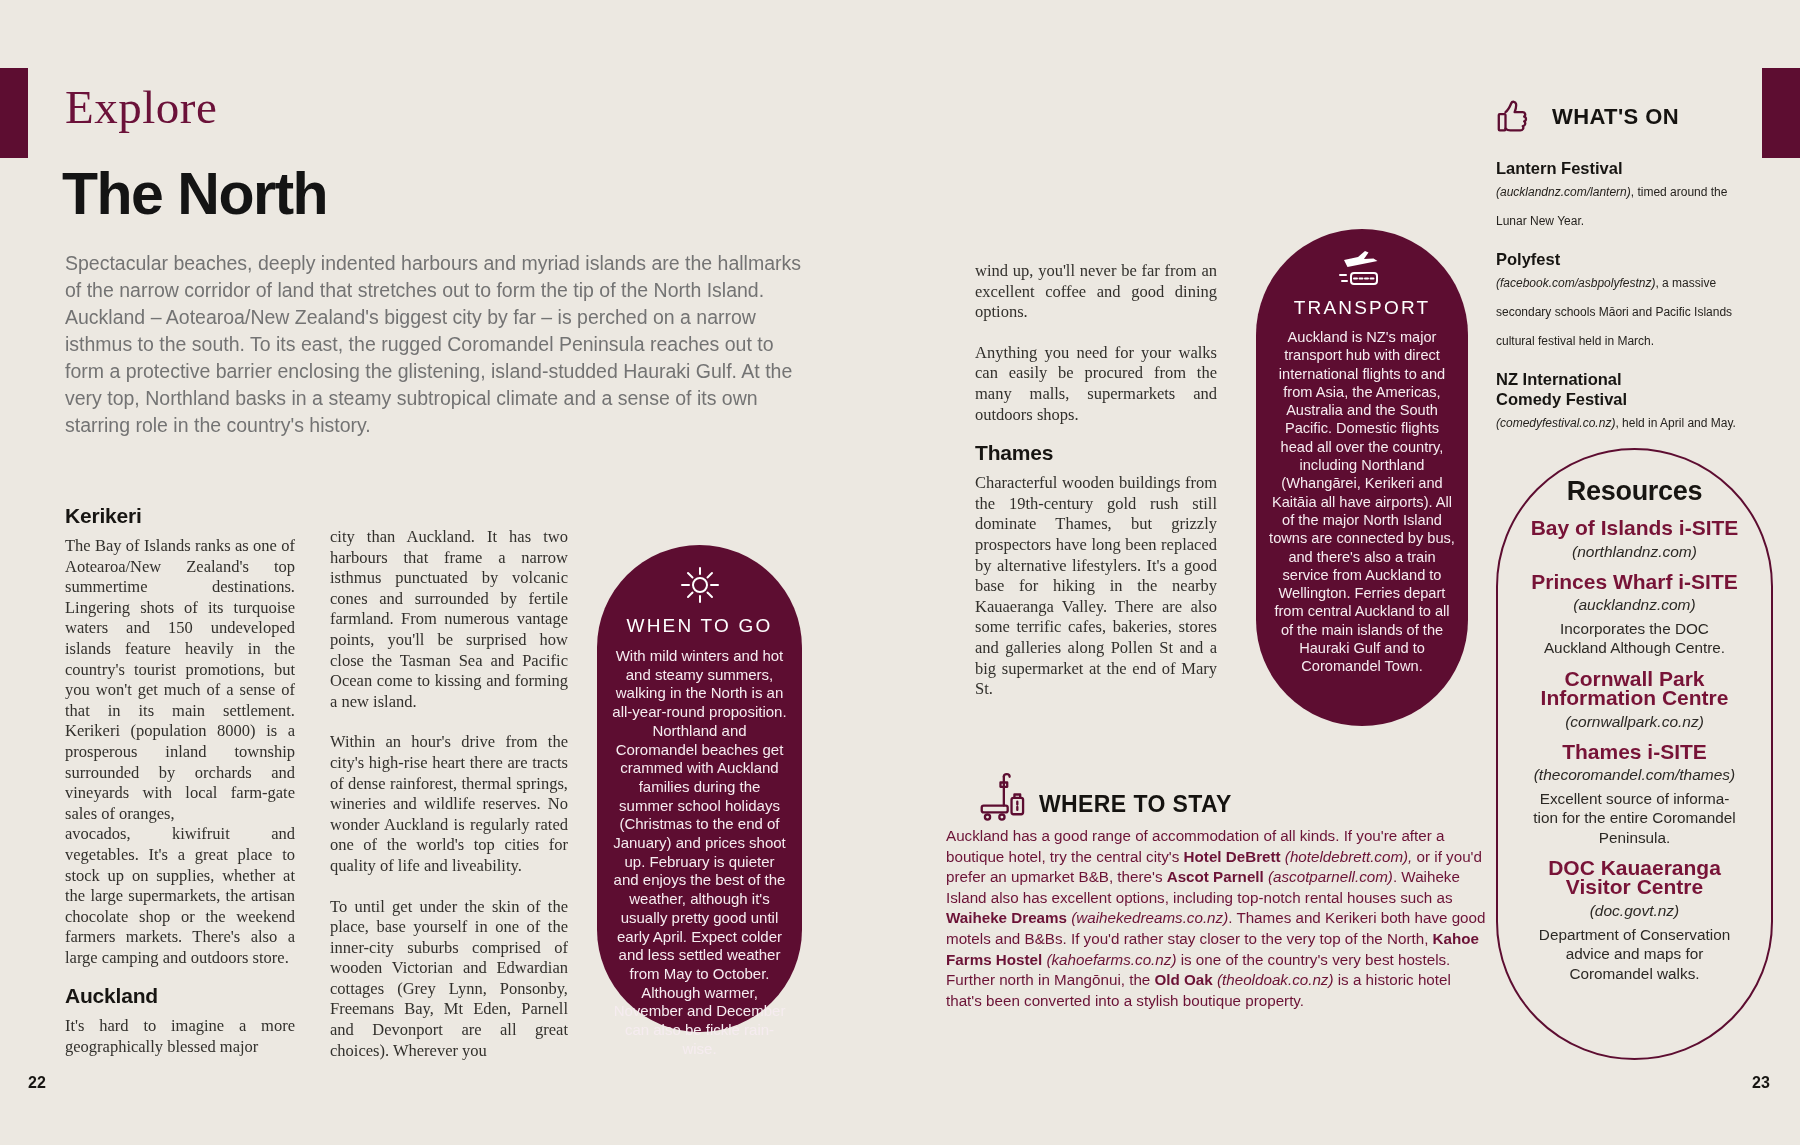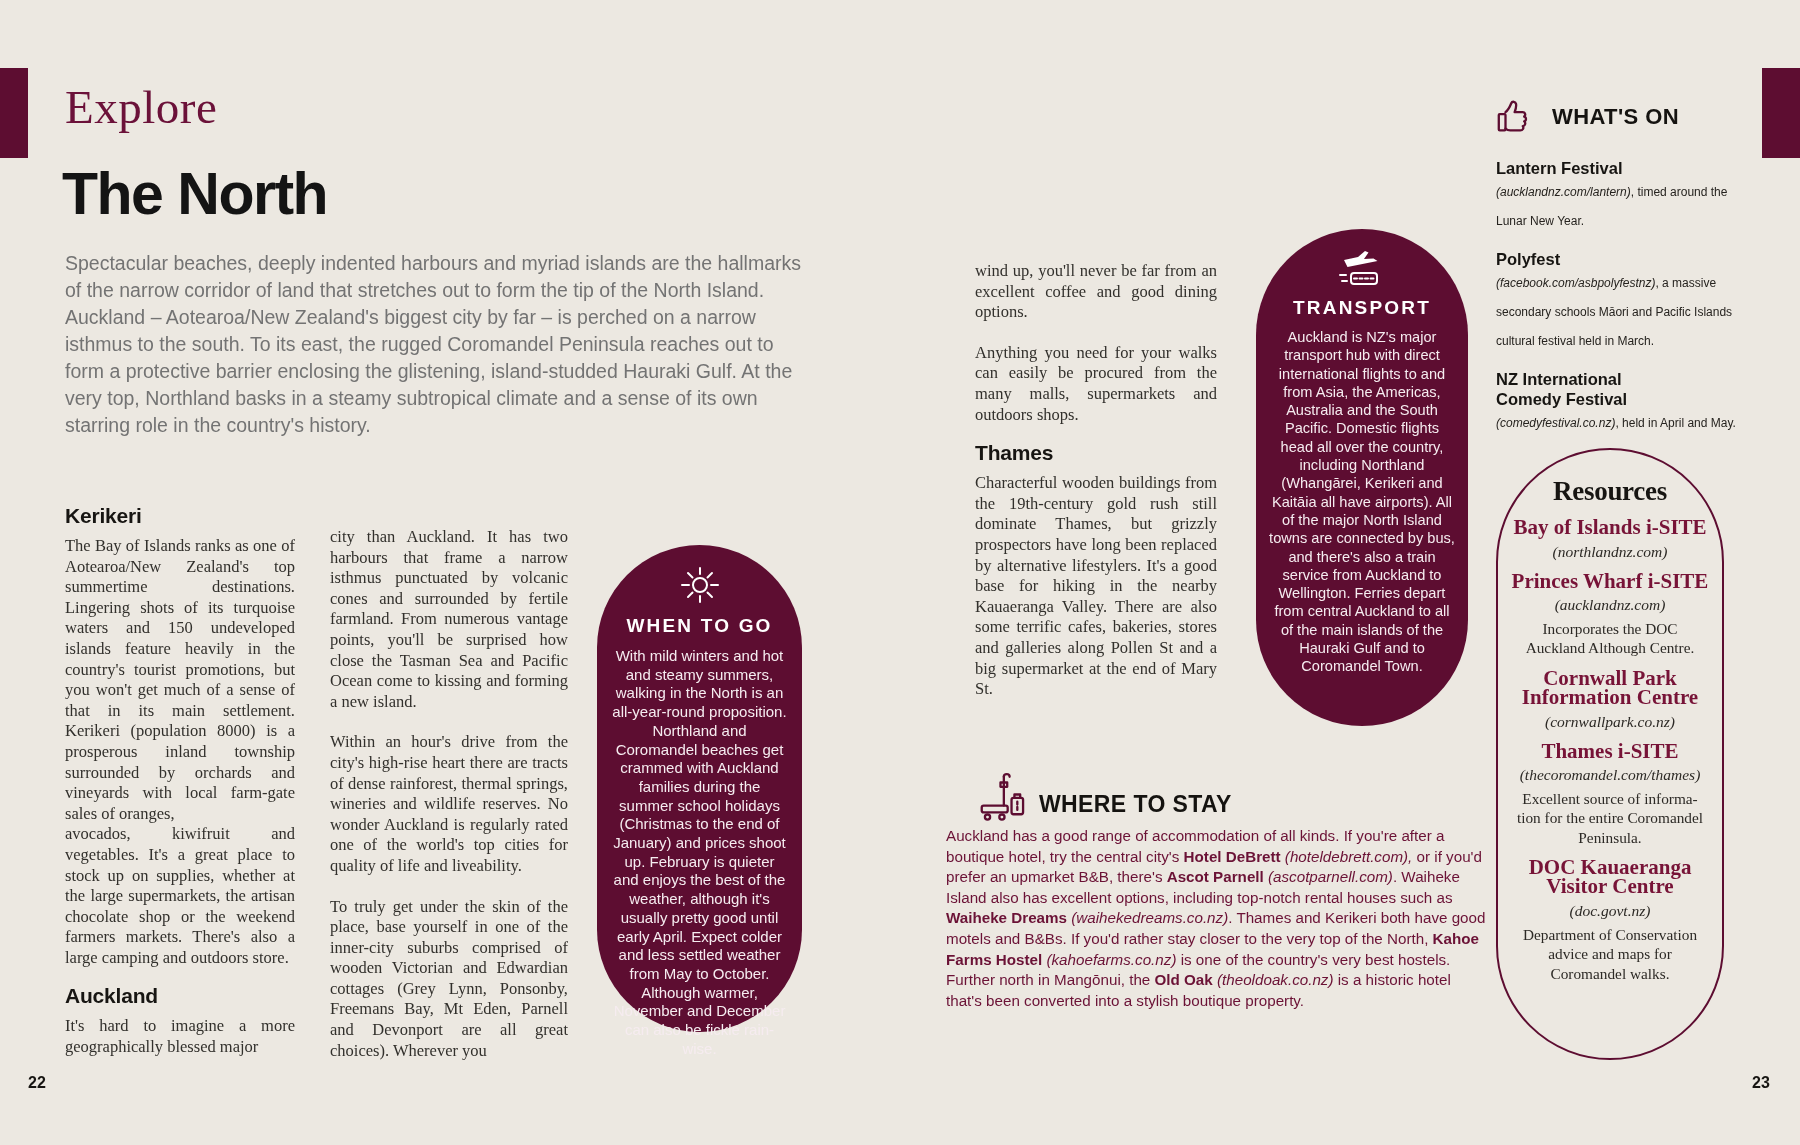--- a/index.html
+++ b/index.html
@@ -22,42 +22,42 @@
   .col p{margin:0;font-family:"Liberation Serif",serif;font-size:16.5px;line-height:20.6px;
          color:#32302C;text-align:justify;white-space:pre-line;}
   .col p + h2{margin-top:16px;}
   .col p + p{margin-top:20px;}
   .col1{left:65px;top:504px;width:230px;}
   .col2{left:330px;top:527px;width:238px;}
   .col3{left:975px;top:261px;width:242px;}
 
   .badge{position:absolute;background:#5D0D31;color:#FBF5F7;text-align:center;}
   .badge .b-icon{margin-top:18px;}
-  .badge h3{margin:8px 0 0 0;font-size:19px;font-weight:700;letter-spacing:2.2px;color:#FFFFFF;}
+  .badge h3{margin:8px 0 0 0;font-size:19px;font-weight:400;letter-spacing:2.2px;color:#FFFFFF;}
   .badge p{margin:10px 15px 0 15px;font-size:15px;line-height:18.7px;color:#F6ECF0;}
   .badge-wtg{left:597px;top:545px;width:205px;height:487px;border-radius:114px;}
   .badge-tr{left:1256px;top:229px;width:212px;height:497px;border-radius:106px;}
   .badge-tr p{font-size:14.6px;line-height:18.3px;margin:9px 13px 0 13px;}
 
   .wts-head{position:absolute;left:975px;top:768px;display:flex;align-items:flex-end;}
   .wts-head h3{margin:0 0 4px 14px;font-size:23px;font-weight:700;letter-spacing:.4px;color:#151310;}
   .wts-body{position:absolute;left:946px;top:826px;width:540px;margin:0;font-size:15.2px;
             line-height:20.6px;color:#6B1236;}
 
   .whatson-head{position:absolute;left:1494px;top:94px;display:flex;align-items:center;}
   .whatson-head h3{margin:0 0 0 12px;font-size:22px;font-weight:700;letter-spacing:.4px;color:#151310;}
   .whatson-list{position:absolute;left:1496px;top:158px;width:260px;}
   .whatson-list .ev-name{font-size:16.5px;font-weight:700;color:#171512;line-height:20px;
                          margin-top:13px;white-space:pre-line;}
   .whatson-list .ev-name:first-child{margin-top:0;}
   .whatson-list .ev-desc{font-size:12px;line-height:29px;color:#26231F;}
 
-  .resources{position:absolute;left:1496px;top:448px;width:228px;height:612px;
+  .resources{position:absolute;left:1496px;top:448px;width:277px;height:612px;
              border:2px solid #5D0D31;border-radius:140px;box-sizing:border-box;
-             text-align:center;padding-top:26px;font-family:Liberation Serif, serif;}
+             text-align:center;padding-top:26px;}
   .resources h3{margin:0;font-size:27px;font-weight:700;color:#171512;letter-spacing:-.3px;}
   .res-name{margin-top:11px;font-size:21px;font-weight:700;color:#771337;line-height:19.5px;
             white-space:pre-line;}
   .res-url{margin-top:5px;font-size:15.5px;font-style:italic;color:#2C2925;}
   .res-note{margin-top:5px;font-size:15.3px;line-height:19.3px;color:#2C2925;white-space:pre-line;}
 
   .pageno{position:absolute;top:1074px;font-size:16px;font-weight:700;color:#171512;}
   .pageno-l{left:28px;} .pageno-r{left:1752px;}
 
   svg{display:block;}
@@ -78,21 +78,21 @@
     <h2>Kerikeri</h2>
     <p>The Bay of Islands ranks as one of Aotearoa/New Zealand's top summertime destinations. Lingering shots of its turquoise waters and 150 undeveloped islands feature heavily in the country's tourist promotions, but you won't get much of a sense of that in its main settlement. Kerikeri (population 8000) is a prosperous inland township surrounded by orchards and vineyards with local farm-gate sales of oranges,
 avocados, kiwifruit and vegetables. It's a great place to stock up on supplies, whether at the large supermarkets, the artisan chocolate shop or the weekend farmers markets. There's also a large camping and outdoors store.</p>
     <h2>Auckland</h2>
     <p>It's hard to imagine a more geographically blessed major</p>
   </div>
 
   <div class="col col2">
     <p>city than Auckland. It has two harbours that frame a narrow isthmus punctuated by volcanic cones and surrounded by fertile farmland. From numerous vantage points, you'll be surprised how close the Tasman Sea and Pacific Ocean come to kissing and forming a new island.</p>
     <p>Within an hour's drive from the city's high-rise heart there are tracts of dense rainforest, thermal springs, wineries and wildlife reserves. No wonder Auckland is regularly rated one of the world's top cities for quality of life and liveability.</p>
-    <p>To truly get under the skin of the place, base yourself in one of the inner-city suburbs comprised of wooden Victorian and Edwardian cottages (Grey Lynn, Ponsonby, Freemans Bay, Mt Eden, Parnell and Devonport are all great choices). Wherever you</p>
+    <p>To until get under the skin of the place, base yourself in one of the inner-city suburbs comprised of wooden Victorian and Edwardian cottages (Grey Lynn, Ponsonby, Freemans Bay, Mt Eden, Parnell and Devonport are all great choices). Wherever you</p>
   </div>
 
   <div class="col col3">
     <p>wind up, you'll never be far from an excellent coffee and good dining options.</p>
     <p>Anything you need for your walks can easily be procured from the many malls, supermarkets and outdoors shops.</p>
     <h2>Thames</h2>
     <p>Characterful wooden buildings from the 19th-century gold rush still dominate Thames, but grizzly prospectors have long been replaced by alternative lifestylers. It's a good base for hiking in the nearby Kauaeranga Valley. There are also some terrific cafes, bakeries, stores and galleries along Pollen St and a big supermarket at the end of Mary St.</p>
   </div>
 
   <div class="badge badge-wtg">

